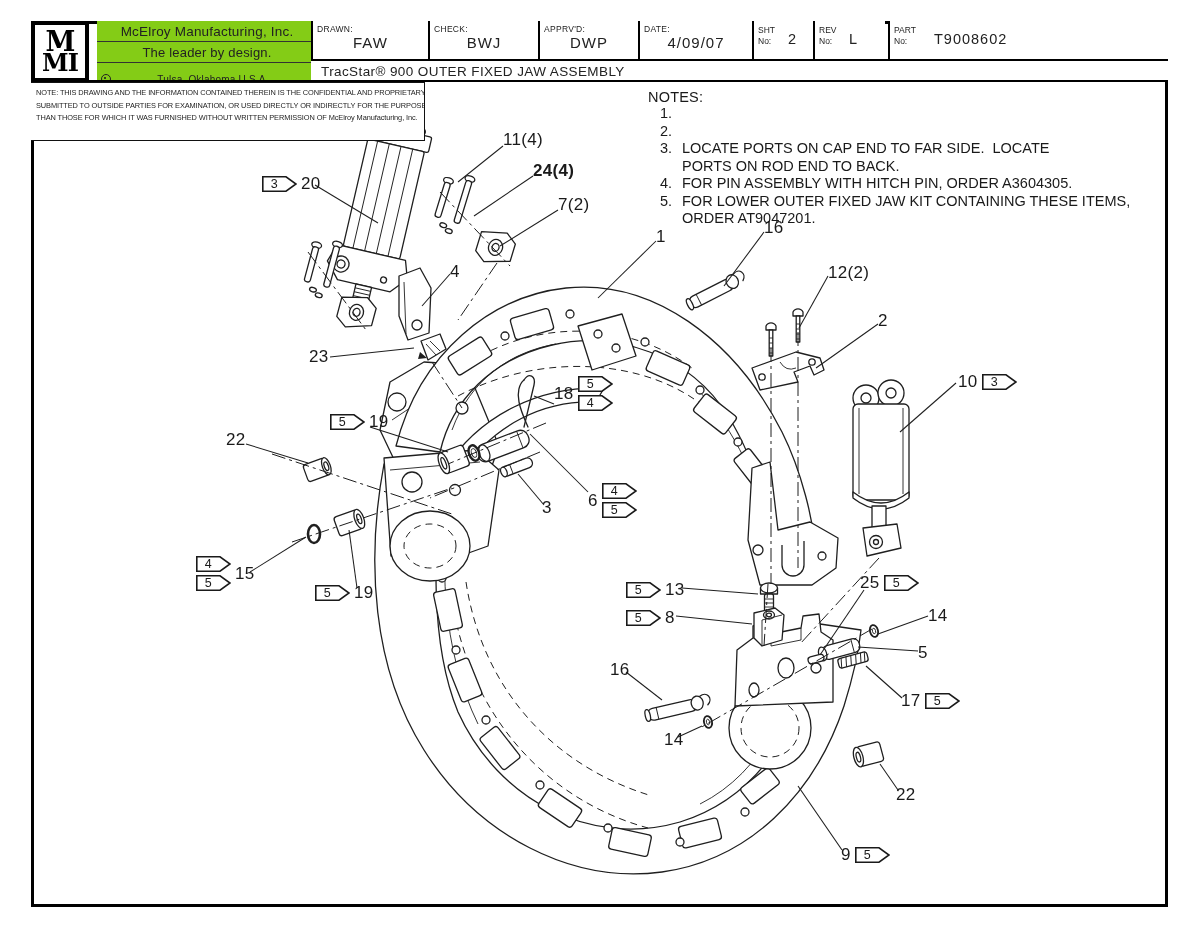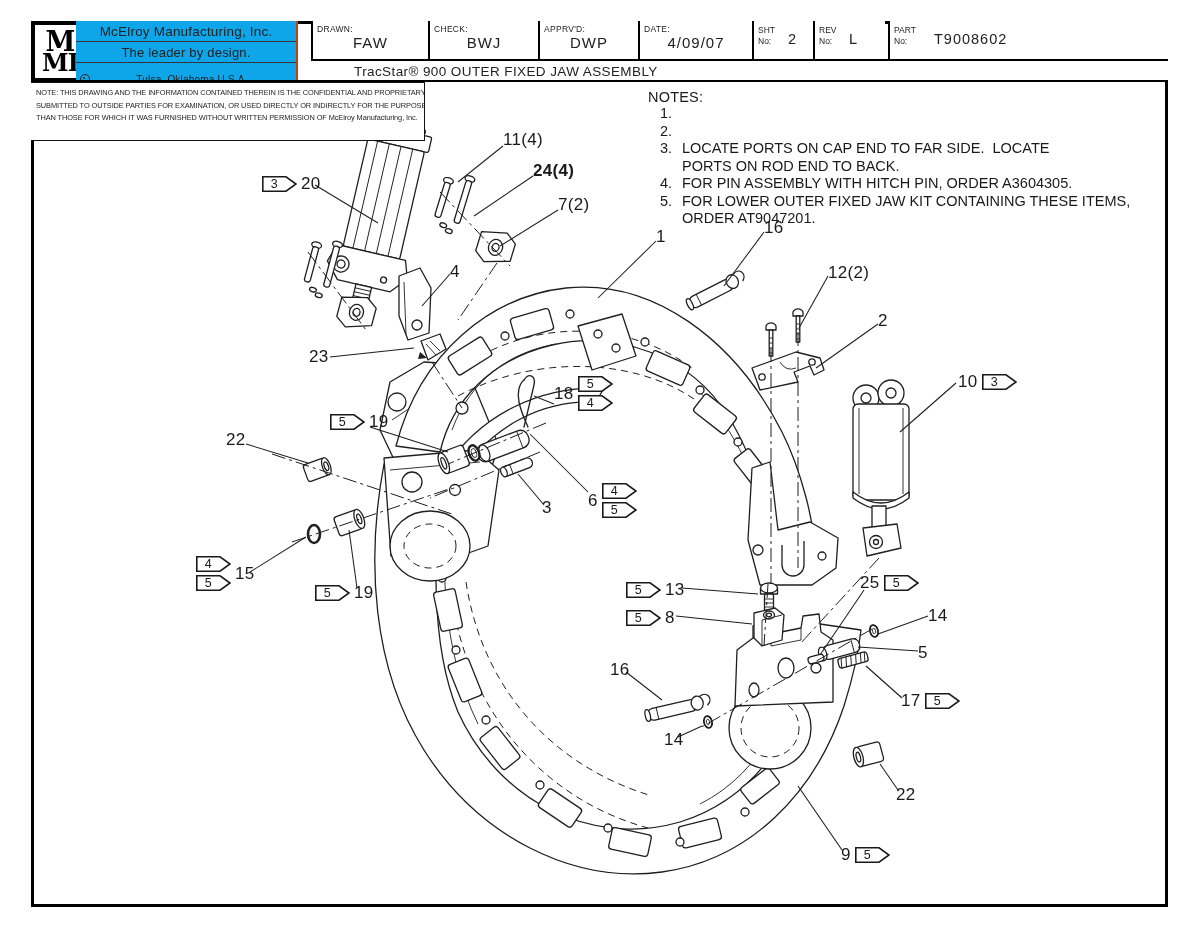--- a/index.html
+++ b/index.html
@@ -10,22 +10,22 @@
   
   #frame{position:absolute;left:31px;top:21px;width:1137px;height:886px;
     border:3.5px solid #000;box-sizing:border-box;}
   
   #logo-box{position:absolute;left:31px;top:21px;width:58px;height:61px;
     border:4px solid #000;box-sizing:border-box;display:flex;flex-direction:column;
     align-items:center;justify-content:center;background:#fff;}
   .logo-line{font-family:"DejaVu Serif",serif;font-weight:900;line-height:.82;color:#000;letter-spacing:-1px;}
   .logo-top{font-size:27px;}
   .logo-bottom{font-size:24px;}
-  #company-box{position:absolute;left:76px;top:21px;width:222px;height:61px;
-    border-right:2px solid #c2410c;box-sizing:border-box;background:#0ea5e9;}
+  #company-box{position:absolute;left:97px;top:21px;width:222px;height:61px;
+    border-right:2px solid #c2410c;box-sizing:border-box;background:#84cc16;}
   .company-row{height:20px;display:flex;align-items:center;justify-content:center;
     font-size:13px;letter-spacing:.2px;color:#222;}
   .company-row.rule{border-top:1.3px solid #333;}
   .company-name{font-size:13.5px;}
   .company-loc{font-size:10px;}
   .loc-wrap{display:flex;align-items:center;width:100%;padding:16px 4px;box-sizing:border-box;}
   .reg-mark{width:8px;height:8px;border:1.2px solid #222;border-radius:50%;
     margin-right:2px;flex:none;position:relative;}
   .reg-mark::after{content:"";position:absolute;left:2.3px;top:2.3px;width:1.6px;height:1.6px;
     background:#222;border-radius:50%;}
@@ -33,21 +33,21 @@
   .hcell{position:absolute;top:21px;height:38px;border-left:2px solid #000;
     box-sizing:border-box;background:#fff;}
   .hcell .lbl{position:absolute;left:4px;top:3px;font-size:8.5px;letter-spacing:.3px;color:#222;}
   .hcell .val{position:absolute;left:0;right:0;top:13px;text-align:center;font-size:15px;
     letter-spacing:1px;color:#222;}
   .hcell .lbl2{position:absolute;left:4px;top:4px;font-size:8.5px;line-height:1.35;color:#222;}
   .hcell .val2{position:absolute;left:34px;top:10px;font-size:14.5px;letter-spacing:.5px;color:#222;}
   #cell-part .val2{left:44px;letter-spacing:1px;}
   #title-row{position:absolute;left:311px;top:59px;width:857px;height:23px;
     border-top:2px solid #000;box-sizing:border-box;display:flex;align-items:center;background:#fff;}
-  #title-row .ttl{padding-left:10px;font-size:13.5px;letter-spacing:.4px;color:#222;margin-left:33px;}
+  #title-row .ttl{padding-left:10px;font-size:13.5px;letter-spacing:.4px;color:#222;}
   #header-bottom{position:absolute;left:31px;top:80px;width:1137px;border-top:2.5px solid #000;}
   
   #conf-box{position:absolute;left:31px;top:82px;width:394px;height:59px;
     border:1.6px solid #111;border-left:none;box-sizing:border-box;background:#fff;
     padding:4px 5px;overflow:hidden;}
   .conf-line{font-size:7.4px;line-height:12.6px;white-space:nowrap;letter-spacing:-.1px;color:#222;}
   .conf-bold{font-weight:700;}
   
   #notes{position:absolute;left:648px;top:89px;width:500px;}
   #notes .heading{font-size:14.5px;letter-spacing:.2px;}

